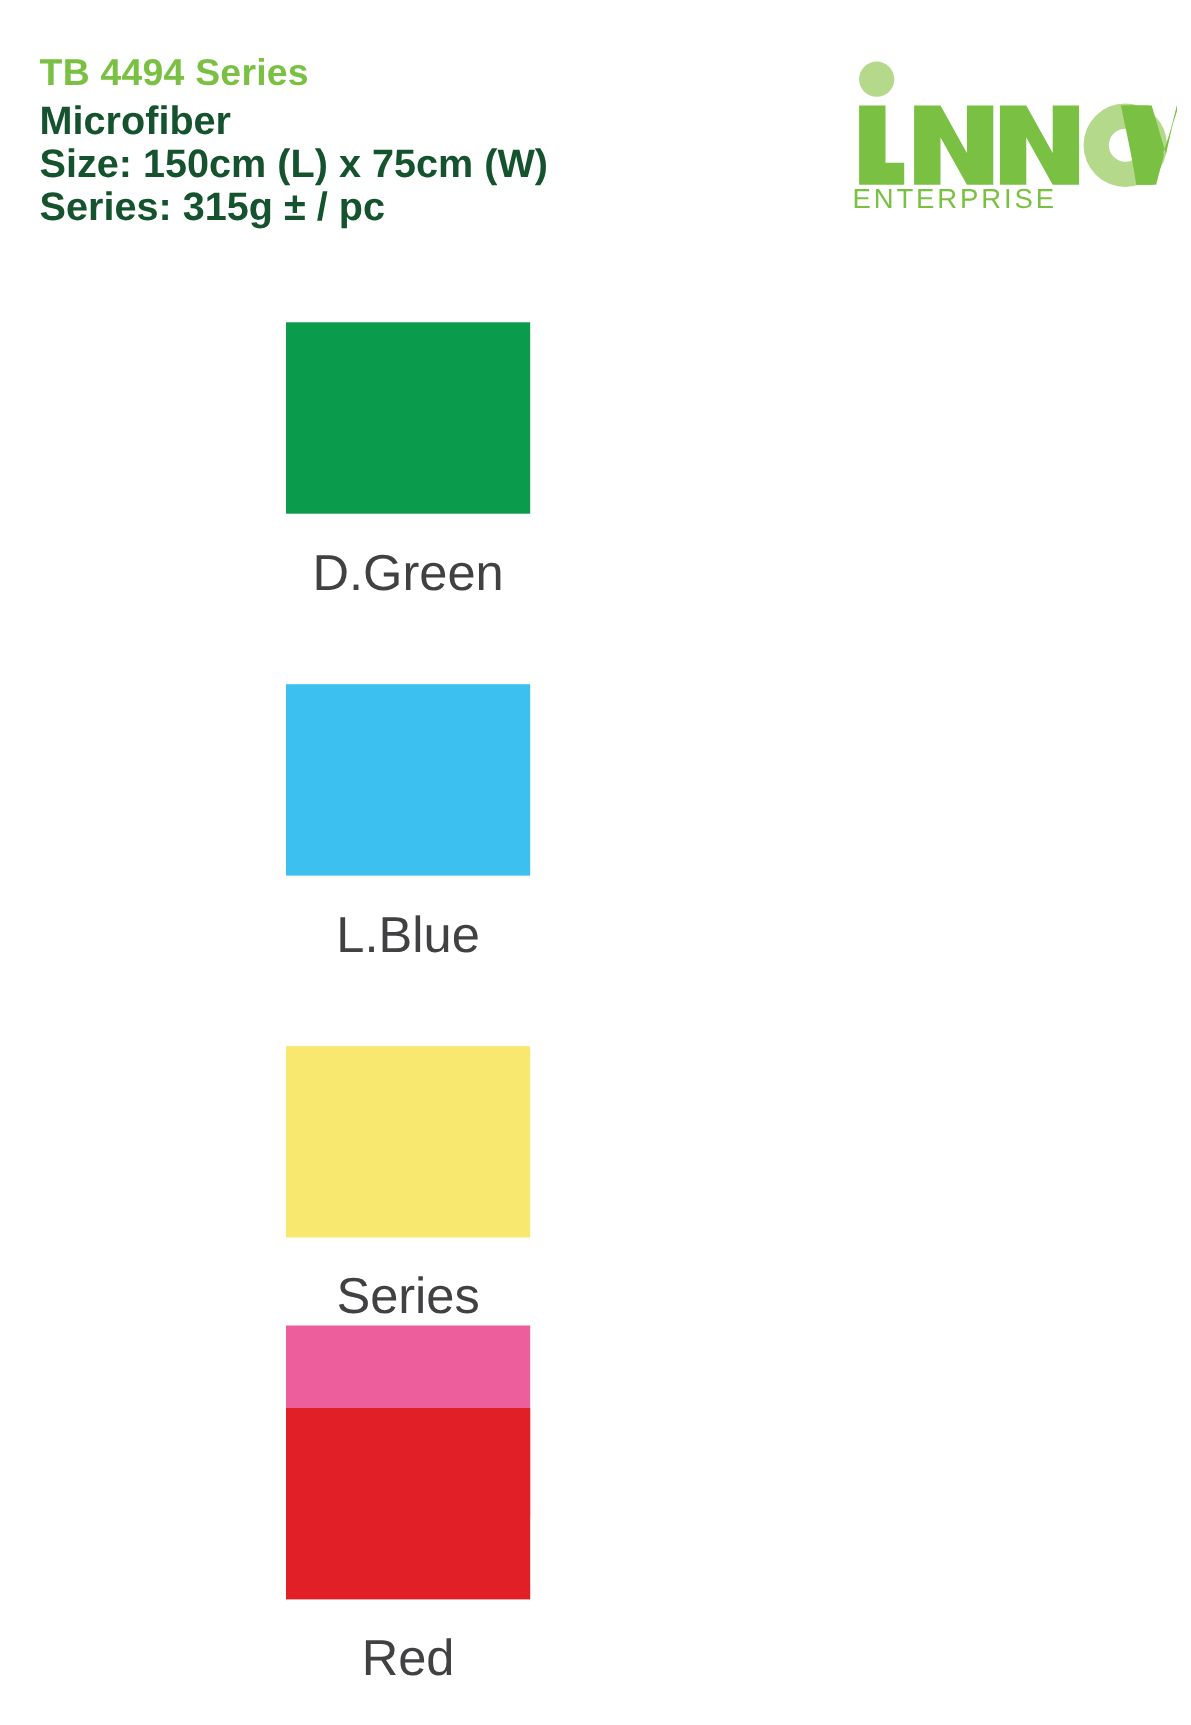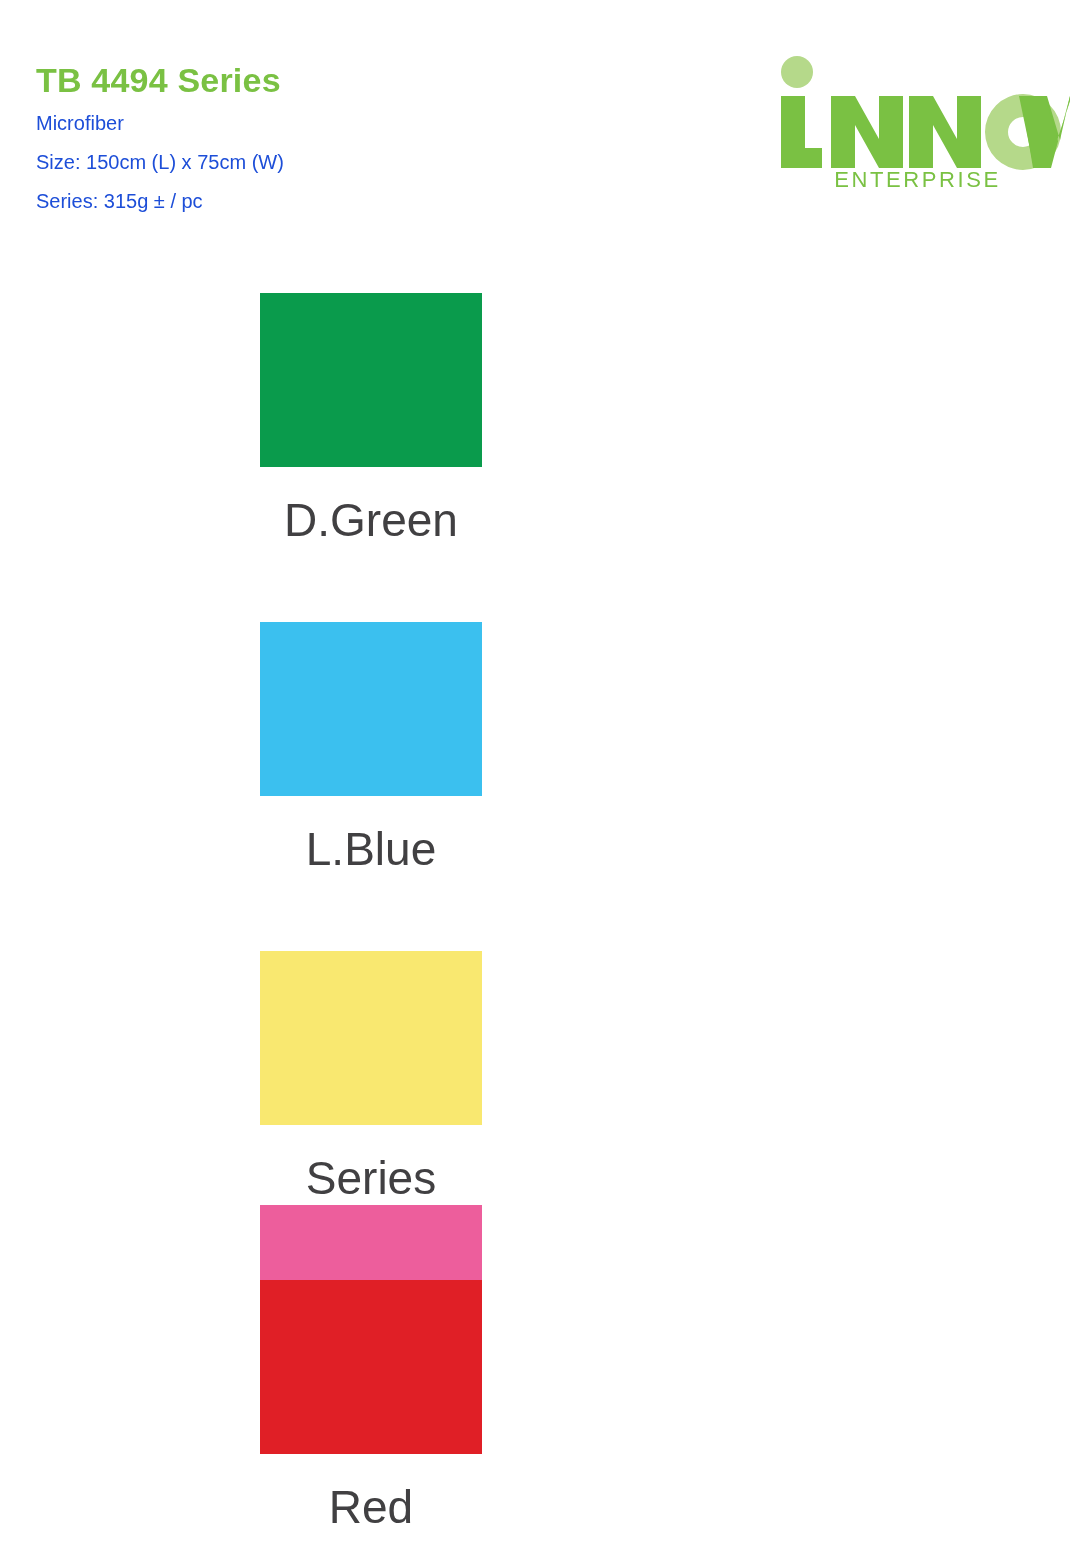--- a/index.html
+++ b/index.html
@@ -20,36 +20,37 @@
   #header {
     position: absolute;
     top: 0;
     left: 0;
     width: 1083px;
     height: 260px;
   }
   #spec-block {
     position: absolute;
     left: 36px;
-    top: 60px;
+    top: 46px;
   }
   #product-title {
     font-size: 34px;
     font-weight: bold;
     color: #7ac143;
     letter-spacing: 0.2px;
     line-height: 40px;
     margin: 0;
     white-space: nowrap;
   }
   .spec-line {
-    font-size: 20px;
-    color: #1d4ed8;
+    font-size: 36px;
+    color: #14532d;
     line-height: 39px;
     white-space: nowrap;
+    font-weight: bold;
   }
   #spec-material { margin-top: 4px; }
 
   
   #logo {
     position: absolute;
     left: 775px;
     top: 55px;
     width: 295px;
     height: 145px;
@@ -59,24 +60,24 @@
     left: 0;
     top: 0;
     width: 295px;
     height: 115px;
   }
   #logo-enterprise {
     position: absolute;
     left: 0;
     top: 112px;
     width: 295px;
-    text-align: center;
+    text-align: left;
     padding-right: 10px;
     box-sizing: border-box;
-    font-size: 22px;
+    font-size: 25px;
     letter-spacing: 2.6px;
     color: #7ac143;
     white-space: nowrap;
   }
 
   
   #swatch-grid {
     position: absolute;
     left: 260px;
     top: 293px;

